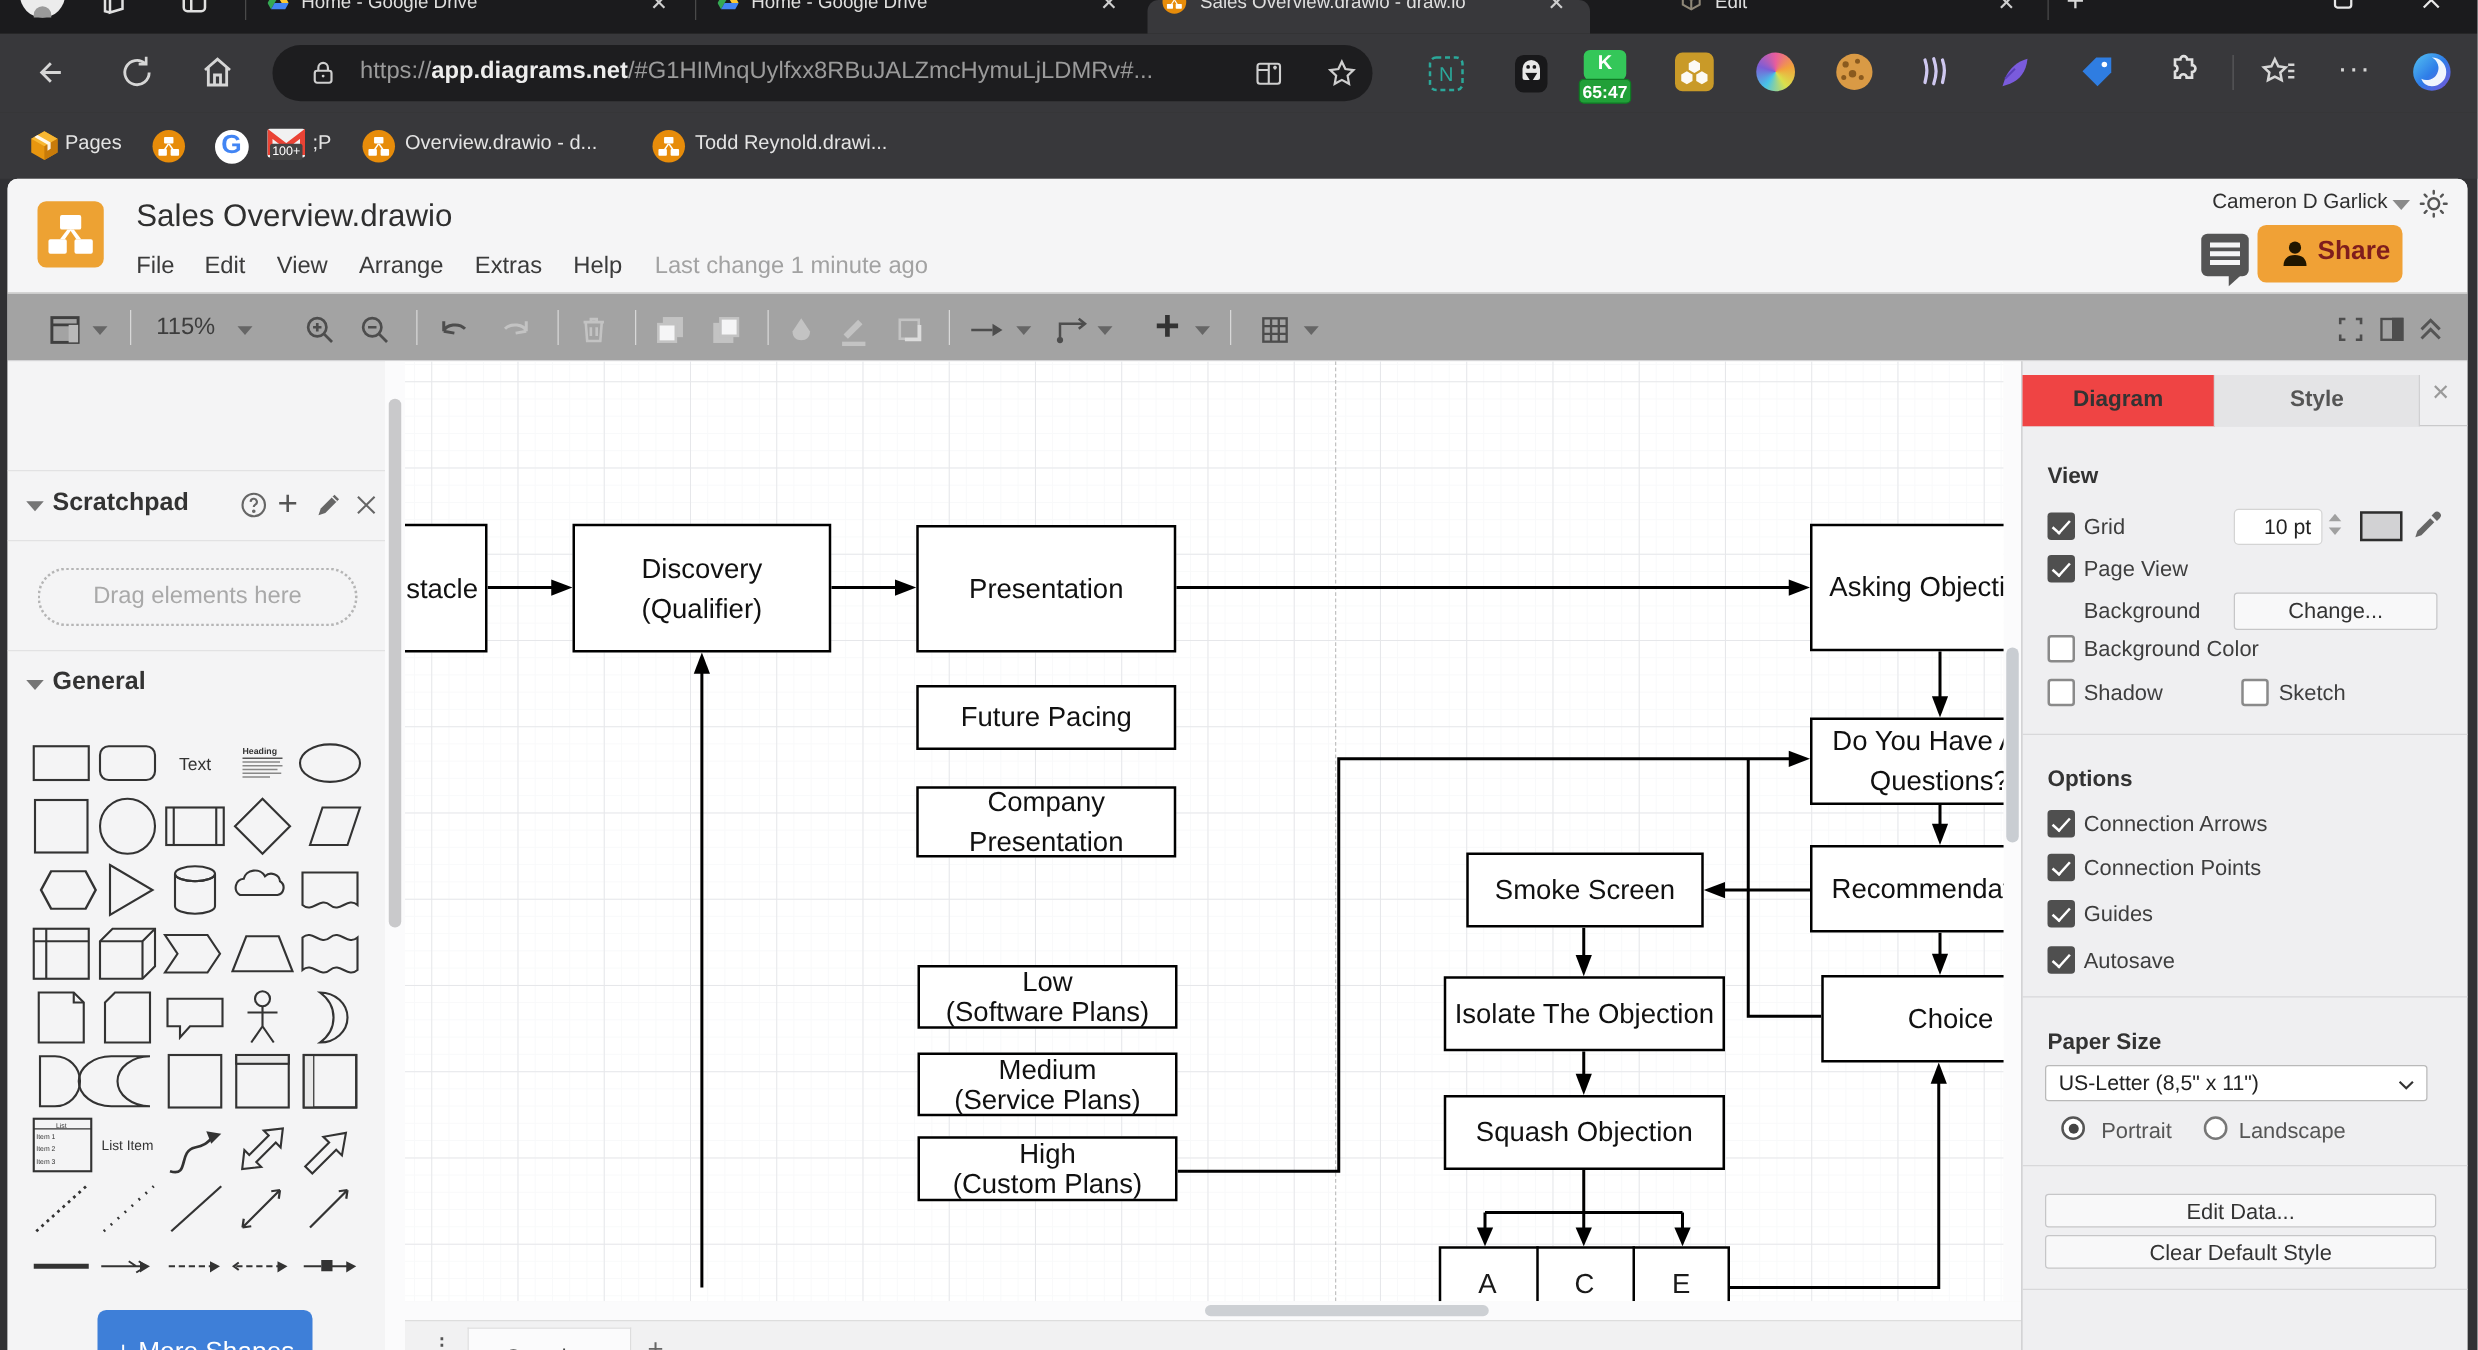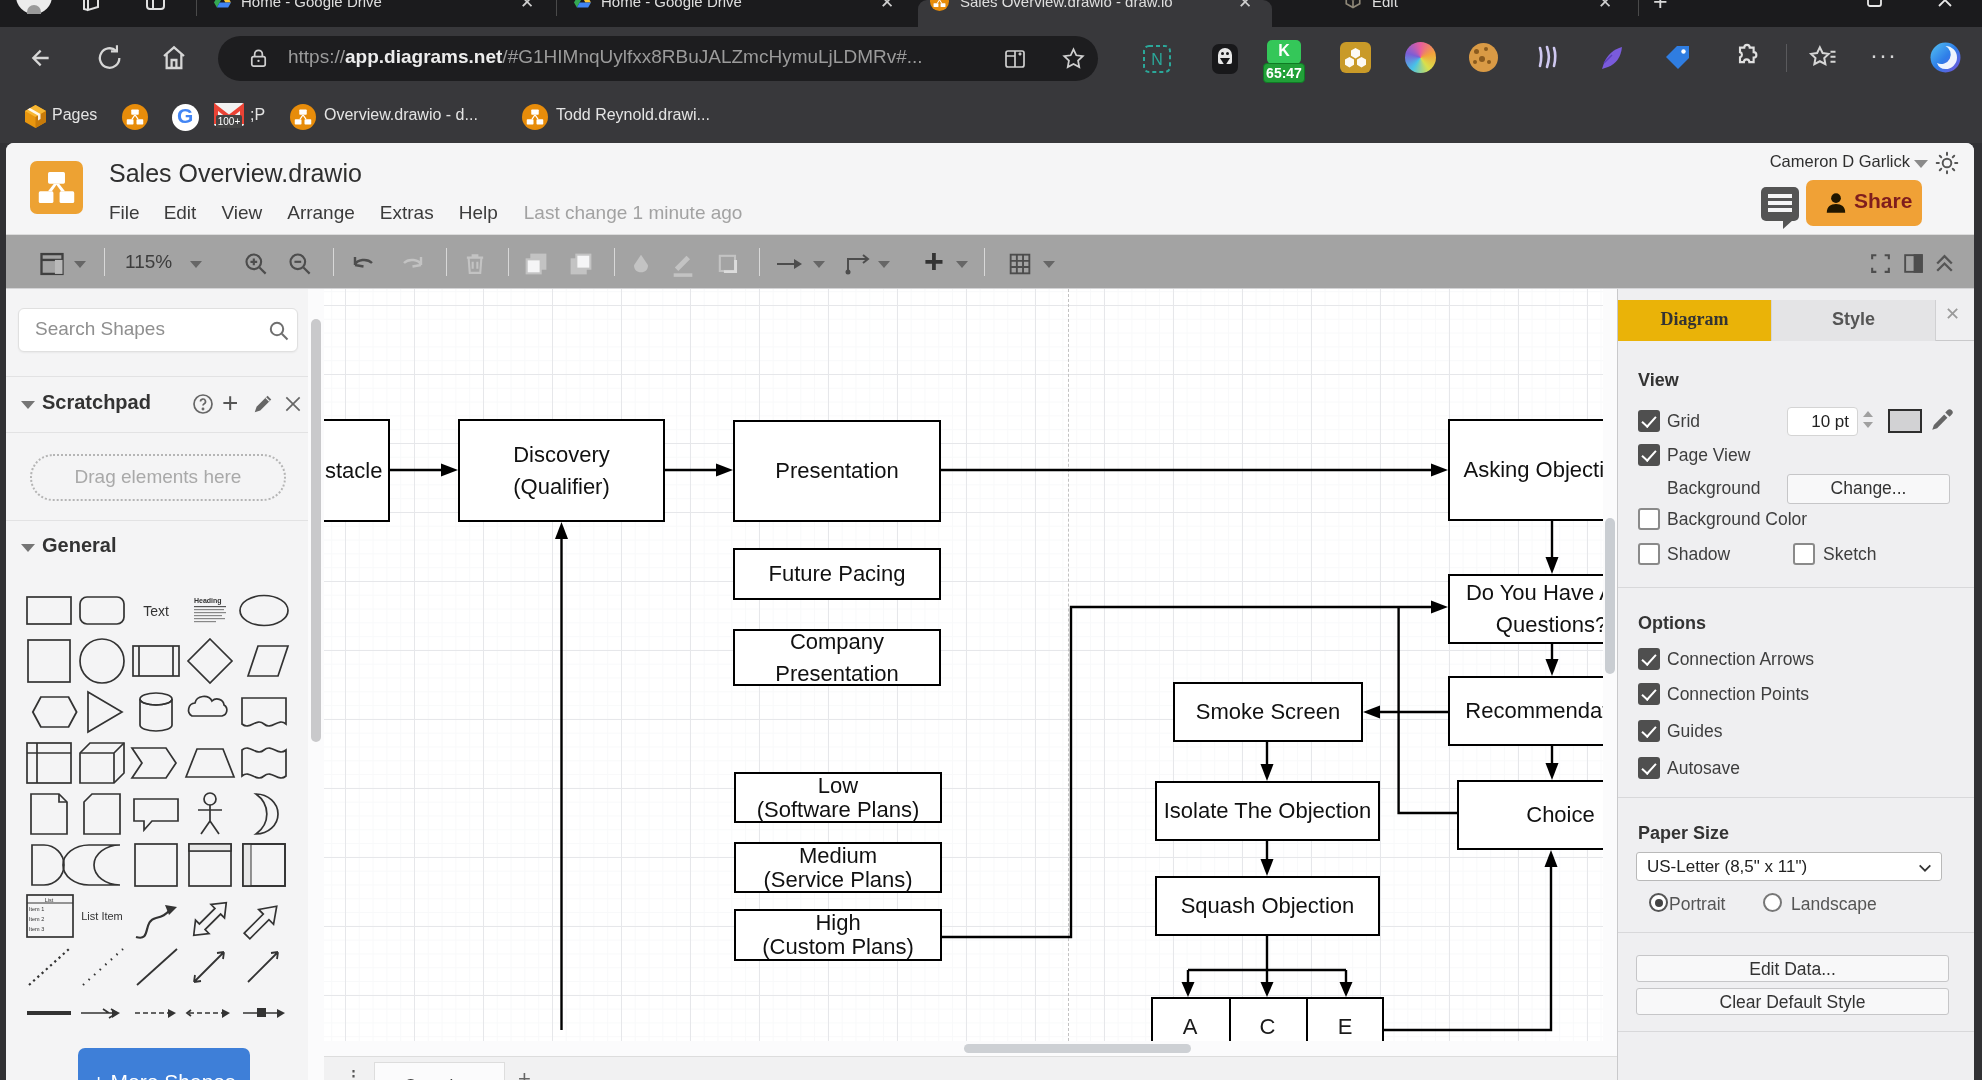--- a/index.html
+++ b/index.html
@@ -371,27 +371,20 @@
       </svg>
       <svg class="abs" style="left:1895px; top:16px;" width="25" height="25" viewBox="0 0 24 24" fill="none" stroke="#4d4d4d" stroke-width="1.8">
         <rect x="4" y="4" width="16" height="16"></rect>
         <rect x="13" y="4" width="7" height="16" fill="#4d4d4d"></rect>
       </svg>
       <svg class="abs" style="left:1926px; top:16px;" width="25" height="25" viewBox="0 0 24 24" fill="none" stroke="#555" stroke-width="2.2">
         <path d="M5 12 L12 5 L19 12 M5 19 L12 12 L19 19"></path>
       </svg>
     </div>
     <div id="sidebar">
-      <div class="abs" style="left:12px; top:19px; width:280px; height:44px; background:#fff; border:1px solid #e0e0e0; border-radius:6px; box-shadow:0 1px 2px rgba(0,0,0,.05);">
-        <span class="abs" style="left:16px; top:9px; font-size:19px; color:#8f8f8f;">Search Shapes</span>
-        <svg class="abs" style="left:248px; top:10px;" width="24" height="24" viewBox="0 0 24 24" fill="none" stroke="#6f6f6f" stroke-width="2">
-          <circle cx="10" cy="10" r="6.2"></circle>
-          <path d="M14.8 14.8 L20.5 20.5"></path>
-        </svg>
-      </div>
       <div class="abs" style="left:0; top:87px; width:302px; height:1px; background:#e2e2e3;"></div>
 
       <div class="abs" style="left:15px; top:112px; width:0; height:0; border-left:7px solid transparent; border-right:7px solid transparent; border-top:8px solid #757575;"></div>
       <div class="abs" style="left:36px; top:102px; font-size:20px; font-weight:bold; color:#333;">Scratchpad</div>
       <svg class="abs" style="left:185px; top:103px;" width="24" height="24" viewBox="0 0 24 24" fill="none" stroke="#666" stroke-width="1.7">
         <circle cx="12" cy="12" r="9"></circle>
         <path d="M9.5 9.5 a2.5 2.5 0 1 1 3.7 2.2 c-.8.5-1.2 1-1.2 1.9"></path>
         <circle cx="12" cy="17" r="0.6" fill="#666"></circle>
       </svg>
       <div class="abs" style="left:216px; top:98px; font-size:28px; font-weight:300; color:#555;">+</div>
@@ -591,21 +584,21 @@
     <div id="footer">
       <div class="abs" style="left:22px; top:10px; color:#555; font-size:15px; font-weight:bold; letter-spacing:0;">⋮</div>
       <div class="abs" style="left:50px; top:5px; width:131px; height:19px; background:#fbfbfc; border:1px solid #ddd; border-bottom:none;">
         <span class="abs" style="left:0; top:13px; width:100%; text-align:center; font-size:17px; color:#444;">Overview</span>
       </div>
       <div class="abs" style="left:194px; top:9px; font-size:22px; color:#666;">+</div>
     </div>
     <div id="rightpanel">
 
       <div class="abs" style="left:0; top:11px; width:357px; height:41px; border-bottom:1px solid #c9c9cb;"></div>
-      <div class="abs" style="left:0; top:11px; width:154px; height:41px; background:#eab308; border-right:1px solid #d5d5d7;font-family:Liberation Serif, serif;">
+      <div class="abs" style="left:0; top:11px; width:154px; height:41px; background:#ef4444; border-right:1px solid #d5d5d7;">
         <span class="abs" style="left:0; top:9px; width:100%; text-align:center; font-size:18px; font-weight:bold; color:#333;">Diagram</span>
       </div>
       <div class="abs" style="left:154px; top:11px; width:164px; height:41px; background:#e4e4e6; border-right:1px solid #d0d0d2;">
         <span class="abs" style="left:0; top:9px; width:100%; text-align:center; font-size:18px; font-weight:bold; color:#555;">Style</span>
       </div>
       <div class="abs" style="left:327px; top:14px; font-size:18px; color:#9a9a9a;">✕</div>
 
       <div class="abs" style="left:20px; top:81px; font-size:18px; font-weight:bold; color:#333;">View</div>
 
       <div class="cb" style="left:20px; top:121px;"></div>
@@ -650,21 +643,21 @@
       <div class="abs" style="left:20px; top:534px; font-size:18px; font-weight:bold; color:#333;">Paper Size</div>
       <div class="abs" style="left:18px; top:563px; width:306px; height:29px; background:#fff; border:1px solid #b9b9b9; border-radius:3px;">
         <span class="abs" style="left:10px; top:4px; font-size:17px; color:#222;">US-Letter (8,5" x 11")</span>
         <svg class="abs" style="left:280px; top:7px;" width="16" height="16" viewBox="0 0 24 24" fill="none" stroke="#333" stroke-width="2.6">
           <path d="M4 8 L12 16 L20 8"></path>
         </svg>
       </div>
       <div class="abs" style="left:31px; top:604px; width:19px; height:19px; border-radius:50%; border:2px solid #555; background:#fff;">
         <div class="abs" style="left:3.5px; top:3.5px; width:8px; height:8px; border-radius:50%; background:#444;"></div>
       </div>
-      <div class="lbl" style="left:51px; top:605px; color:#555;">Portrait</div>
+      <div class="lbl" style="left:63px; top:605px; color:#555;">Portrait</div>
       <div class="abs" style="left:145px; top:604px; width:19px; height:19px; border-radius:50%; border:2px solid #777; background:#fff;"></div>
       <div class="lbl" style="left:173px; top:605px; color:#555;">Landscape</div>
       <div class="abs" style="left:0; top:643px; width:357px; height:1px; background:#d8d8da;"></div>
 
       <div class="btn" style="left:18px; top:666px; width:313px; height:27px;">Edit Data...</div>
       <div class="btn" style="left:18px; top:699px; width:313px; height:27px;">Clear Default Style</div>
       <div class="abs" style="left:0; top:742px; width:357px; height:1px; background:#d8d8da;"></div>
     </div>
   </div>
 

